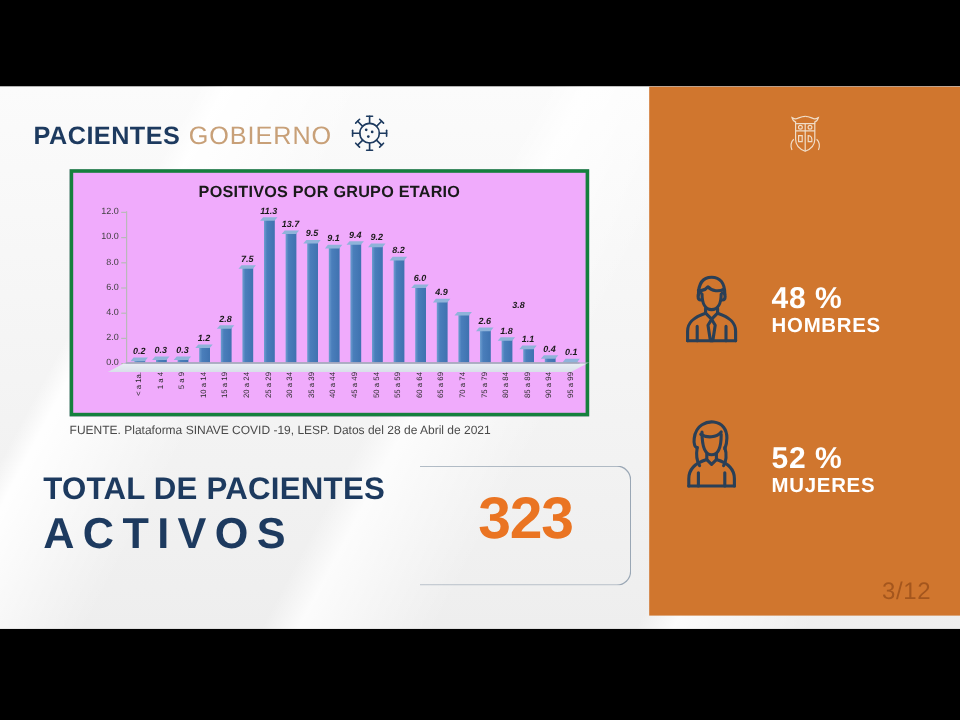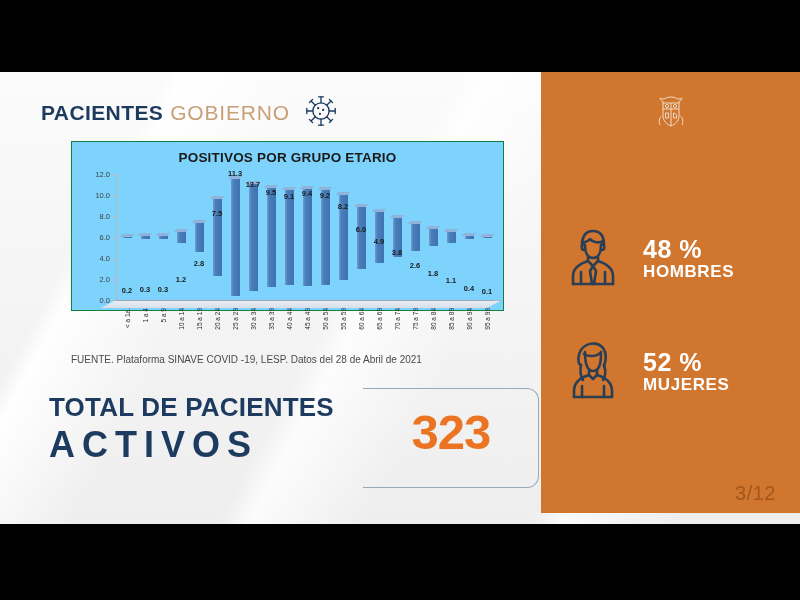--- a/index.html
+++ b/index.html
@@ -25,35 +25,35 @@
       linear-gradient(118deg, rgba(255,255,255,0) 0%, rgba(255,255,255,0) 16%,
         rgba(255,255,255,.95) 18%, rgba(255,255,255,0) 30%,
         rgba(255,255,255,0) 44%, rgba(255,255,255,.8) 47%,
         rgba(255,255,255,0) 58%, rgba(255,255,255,0) 74%,
         rgba(255,255,255,.75) 77%, rgba(255,255,255,0) 88%),
       linear-gradient(180deg,#fbfbfb 0%,#eeeeee 100%);
     pointer-events:none;
   }
 
   
-  #left-col{position:absolute;left:13px;top:0;width:541px;height:452px;}
+  #left-col{position:absolute;left:0;top:0;width:541px;height:452px;}
 
   #header{position:absolute;left:28px;top:22px;display:flex;align-items:center;}
   #header .t1{
     font-size:21px;font-weight:bold;color:#1d3a5f;letter-spacing:.4px;
   }
   #header .t2{
     font-size:21px;font-weight:normal;color:#c8a078;letter-spacing:.8px;margin-left:7px;
   }
   #virus-icon{margin-left:14px;display:block;}
 
   
   #chart-card{
-    position:absolute;left:58px;top:69px;width:433px;height:170px;
-    background:#7dd3fc;border:1px solid #15803d;
+    position:absolute;left:58px;top:69px;width:433px;height:206px;
+    background:#f0abfc;border:3px solid #15803d;
     box-sizing:border-box;
   }
   #chart-title{
     position:absolute;left:0;right:0;top:8px;text-align:center;
     font-size:13.5px;font-weight:bold;color:#1a1a1a;letter-spacing:.2px;
   }
   #plot{
     position:absolute;left:46px;top:32px;width:378px;height:126px;
   }
   #y-axis{
@@ -62,21 +62,21 @@
   .ytick{
     position:absolute;right:6px;transform:translateY(-50%);
     font-size:7.5px;color:#3f3f3f;
   }
   .ytick i{
     position:absolute;right:-6px;top:50%;width:4px;height:1px;background:#b9b9b9;
   }
   #y-line{position:absolute;left:44px;top:32px;width:1px;height:126px;background:#b9b9b9;}
 
   #bars{position:absolute;left:0;bottom:0;width:100%;height:126px;display:flex;align-items:flex-end;}
-  .bar-slot{flex:1 1 0;position:relative;height:100%;display:flex;align-items:center;justify-content:center;}
+  .bar-slot{flex:1 1 0;position:relative;height:100%;display:flex;align-items:flex-end;justify-content:center;font-style:italic;}
   .bar{
     width:9px;
     background:linear-gradient(90deg,#6f9ed0 0%,#4a7ebb 28%,#3f72b0 100%);
     position:relative;
   }
   .bar .cap{
     position:absolute;left:-1.5px;right:-1.5px;top:-2px;height:3px;
     background:#8fb3da;
     transform:skewX(-40deg);
   }
@@ -142,21 +142,21 @@
   }
   #gov-text{margin-left:7px;color:#f4e3d2;line-height:1.08;}
   #gov-text .l1{font-size:10.5px;font-weight:bold;letter-spacing:.9px;}
   #gov-text .l2{font-size:6.5px;letter-spacing:.55px;}
 
   .stat-row{
     position:absolute;left:24px;width:220px;height:84px;
     display:flex;align-items:center;
   }
   #stat-hombres{top:145px;}
-  #stat-mujeres{top:258px;}
+  #stat-mujeres{top:258px;align-items:flex-end;}
   .stat-text{margin-left:22px;line-height:1.08;}
   .stat-pct{font-size:25px;font-weight:bold;color:#ffffff;letter-spacing:.5px;}
   .stat-lbl{font-size:17px;font-weight:bold;color:#ffffff;letter-spacing:.6px;}
 
   #page-num{
     position:absolute;right:24px;bottom:8px;
     font-size:20px;color:#a4561d;letter-spacing:.5px;
   }
 </style>
 </head>
@@ -304,21 +304,21 @@
               <div class="bar-slot">
                 <div class="bar" style="height: 51.45px;">
                   <div class="cap"></div>
                 </div>
                 <div class="blabel" style="bottom: 54.45px;">4.9</div>
               </div>
               <div class="bar-slot">
                 <div class="bar" style="height: 39.9px;">
                   <div class="cap"></div>
                 </div>
-                <div class="blabel" style="bottom: 42.9px;">3.8</div>
+                <div class="blabel" style="bottom: 42.9px; margin-left: 46px;">3.8</div>
               </div>
               <div class="bar-slot">
                 <div class="bar" style="height: 27.3px;">
                   <div class="cap"></div>
                 </div>
                 <div class="blabel" style="bottom: 30.3px;">2.6</div>
               </div>
               <div class="bar-slot">
                 <div class="bar" style="height: 18.9px;">
                   <div class="cap"></div>

